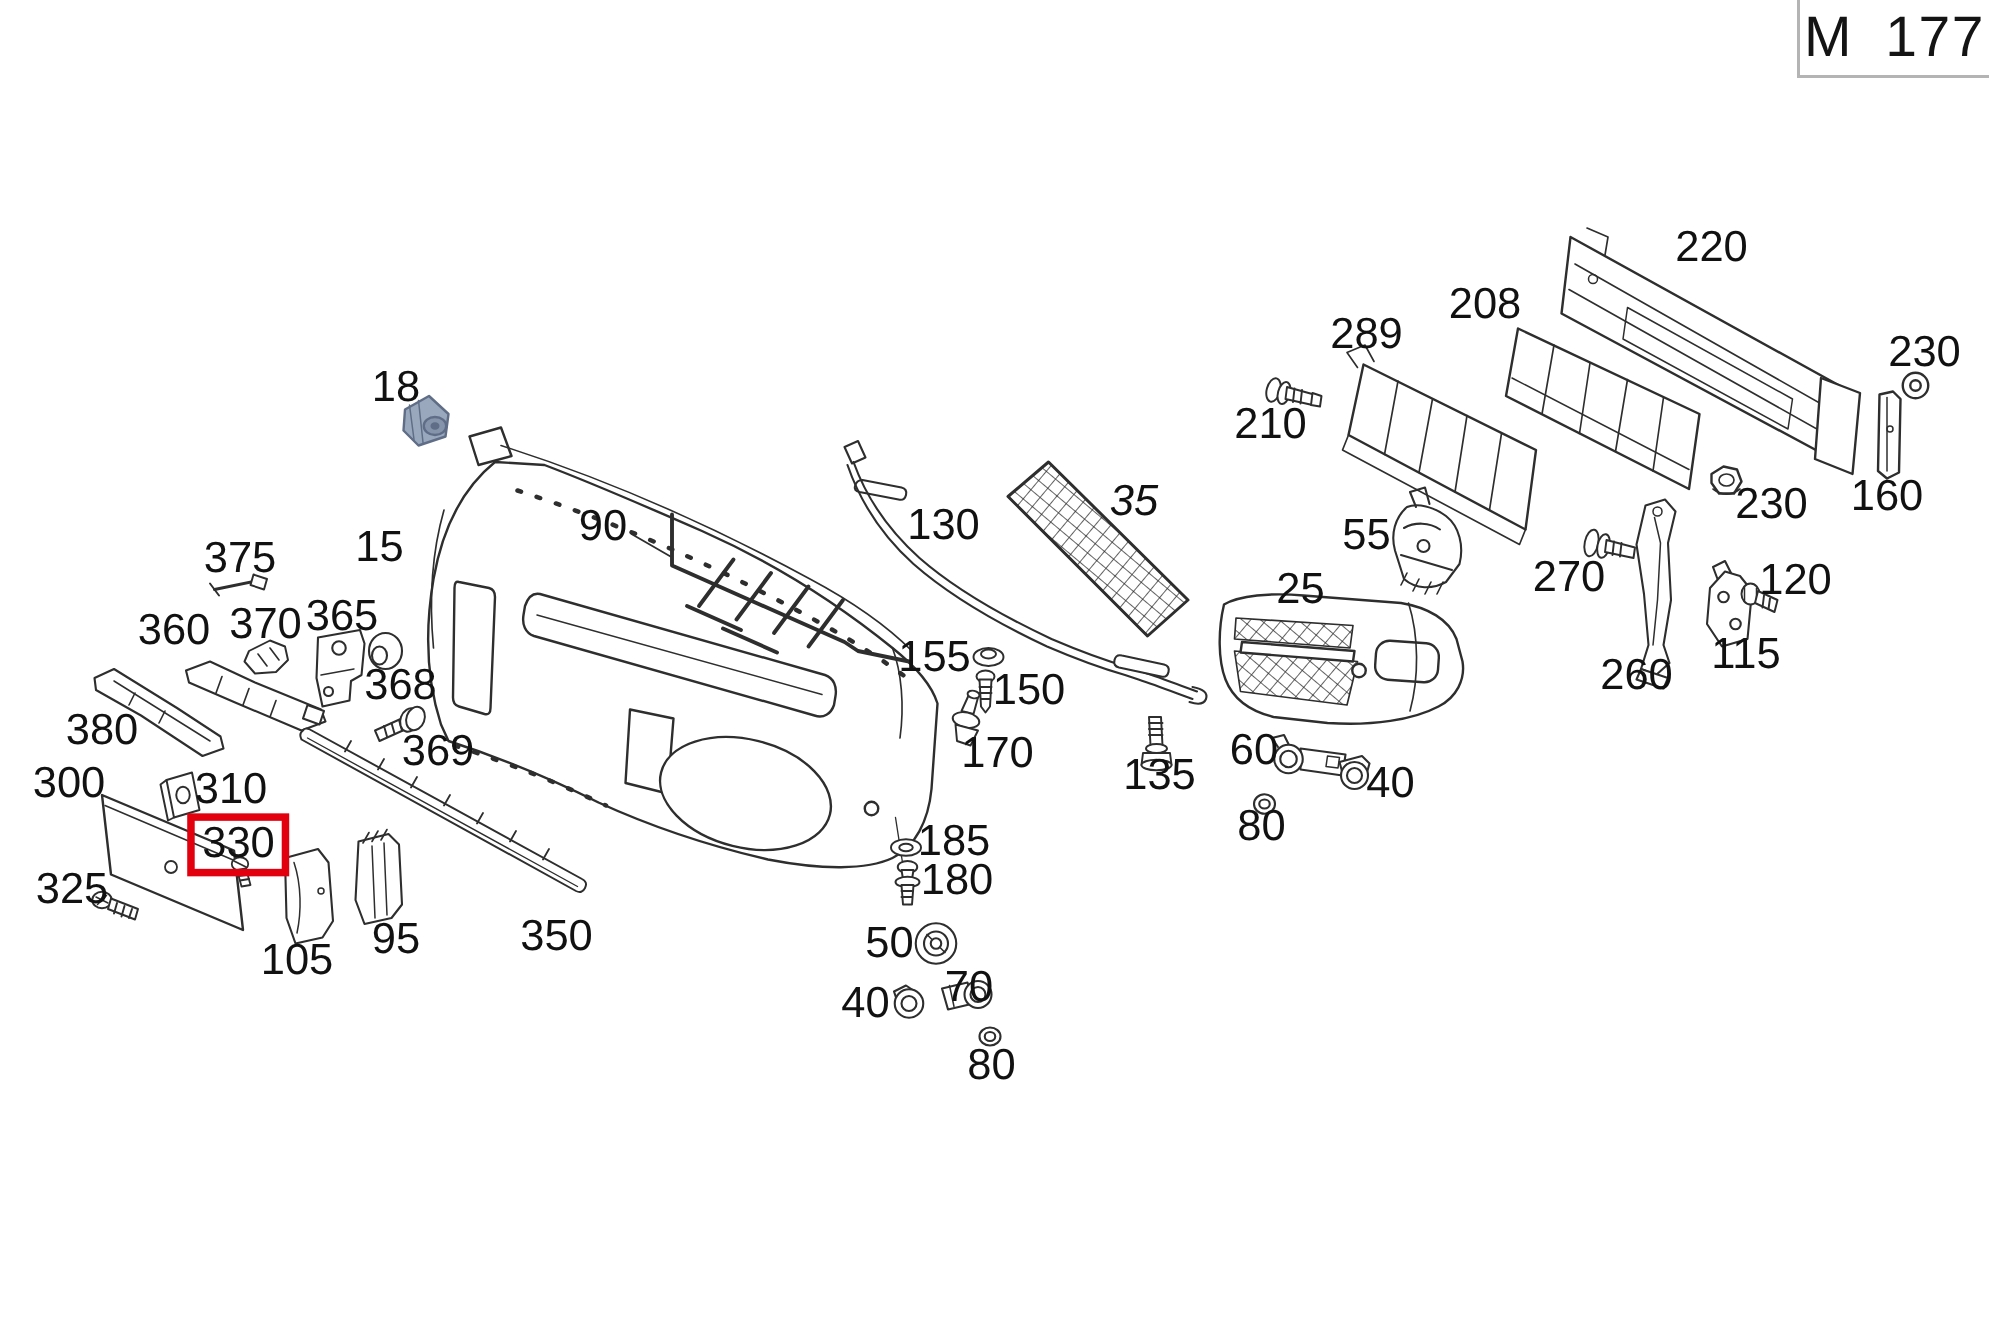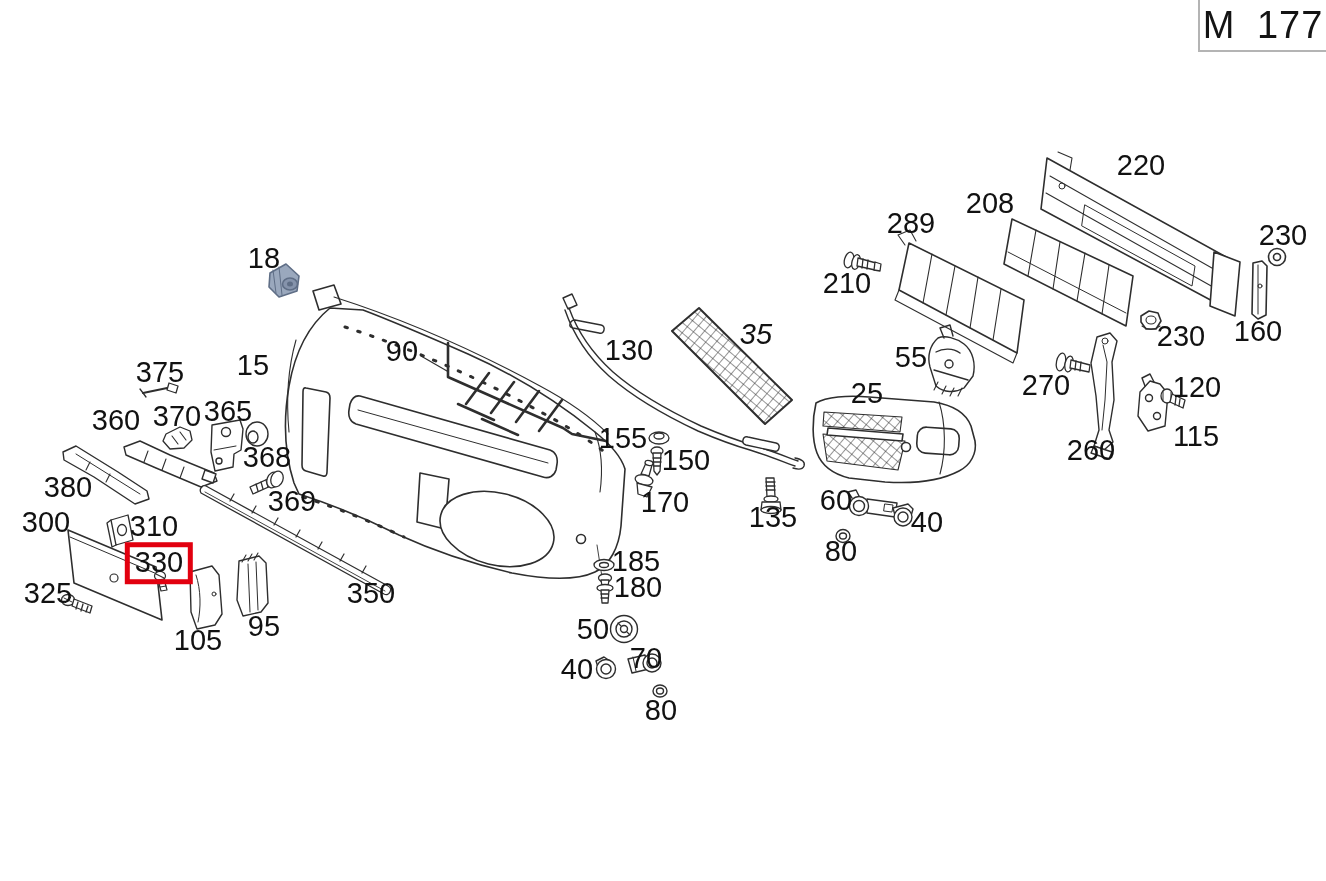--- a/index.html
+++ b/index.html
@@ -396,33 +396,33 @@
       <div class="part-label" style="left: 228px; top: 412px;">365</div>
       <div class="part-label" style="left: 267px; top: 458px;">368</div>
       <div class="part-label" style="left: 292px; top: 502px;">369</div>
       <div class="part-label" style="left: 68px; top: 488px;">380</div>
       <div class="part-label" style="left: 46px; top: 523px;">300</div>
       <div class="part-label" style="left: 154px; top: 527px;">310</div>
       <div class="part-label highlighted" style="left: 159px; top: 563px;">330</div>
       <div class="part-label" style="left: 48px; top: 594px;">325</div>
       <div class="part-label" style="left: 198px; top: 641px;">105</div>
       <div class="part-label" style="left: 264px; top: 627px;">95</div>
-      <div class="part-label" style="left: 371px; top: 594px;">350</div>
+      <div class="part-label" style="left: 371px; top: 625px;">350</div>
       <div class="part-label" style="left: 911px; top: 224px;">289</div>
       <div class="part-label" style="left: 990px; top: 204px;">208</div>
       <div class="part-label" style="left: 847px; top: 284px;">210</div>
       <div class="part-label" style="left: 1141px; top: 166px;">220</div>
       <div class="part-label" style="left: 1283px; top: 236px;">230</div>
       <div class="part-label" style="left: 1258px; top: 332px;">160</div>
       <div class="part-label" style="left: 1181px; top: 337px;">230</div>
       <div class="part-label" style="left: 911px; top: 348px; margin-top: 10px;">55</div>
       <div class="part-label" style="left: 867px; top: 394px;">25</div>
       <div class="part-label" style="left: 1046px; top: 386px;">270</div>
       <div class="part-label" style="left: 1197px; top: 388px;">120</div>
-      <div class="part-label" style="left: 1196px; top: 437px; text-align: center;">115</div>
+      <div class="part-label" style="left: 1164px; top: 437px; text-align: center;">115</div>
       <div class="part-label" style="left: 1091px; top: 451px;">260</div>
       <div class="part-label" style="left: 836px; top: 501px;">60</div>
       <div class="part-label" style="left: 927px; top: 523px;">40</div>
       <div class="part-label" style="left: 841px; top: 552px;">80</div>
     </div>
 
 <div class="code-box">
   <span>M 177</span>
 </div>
 

